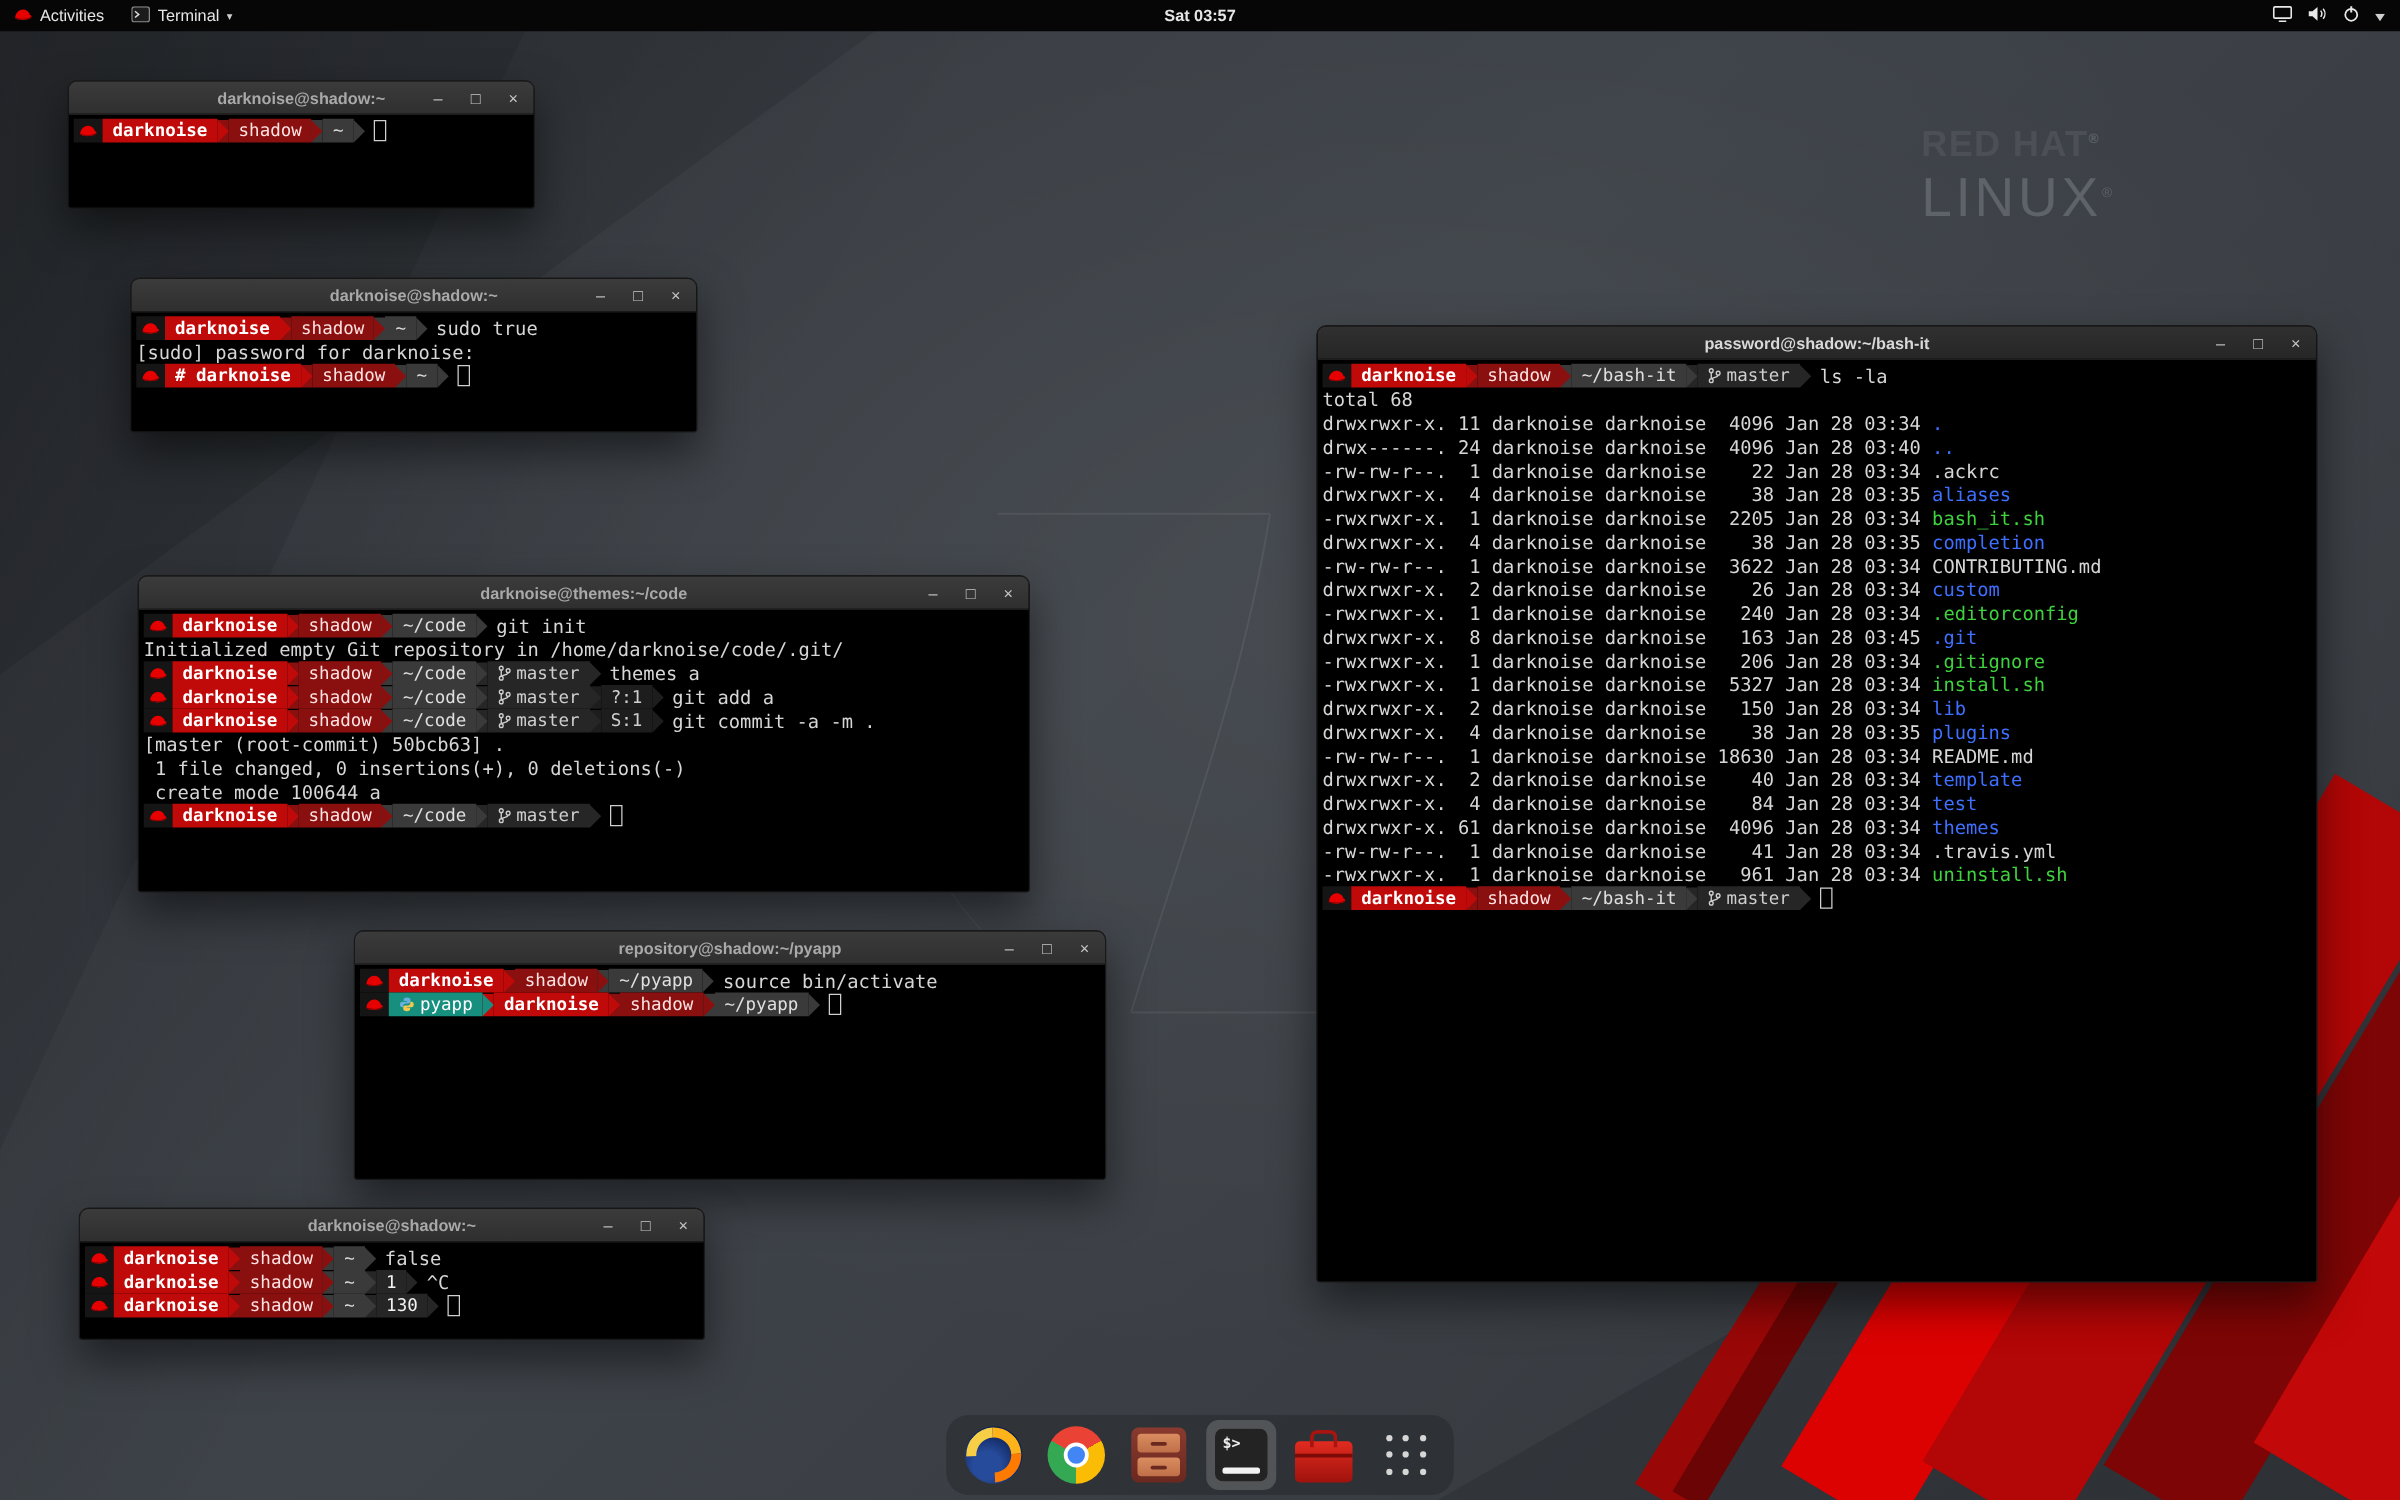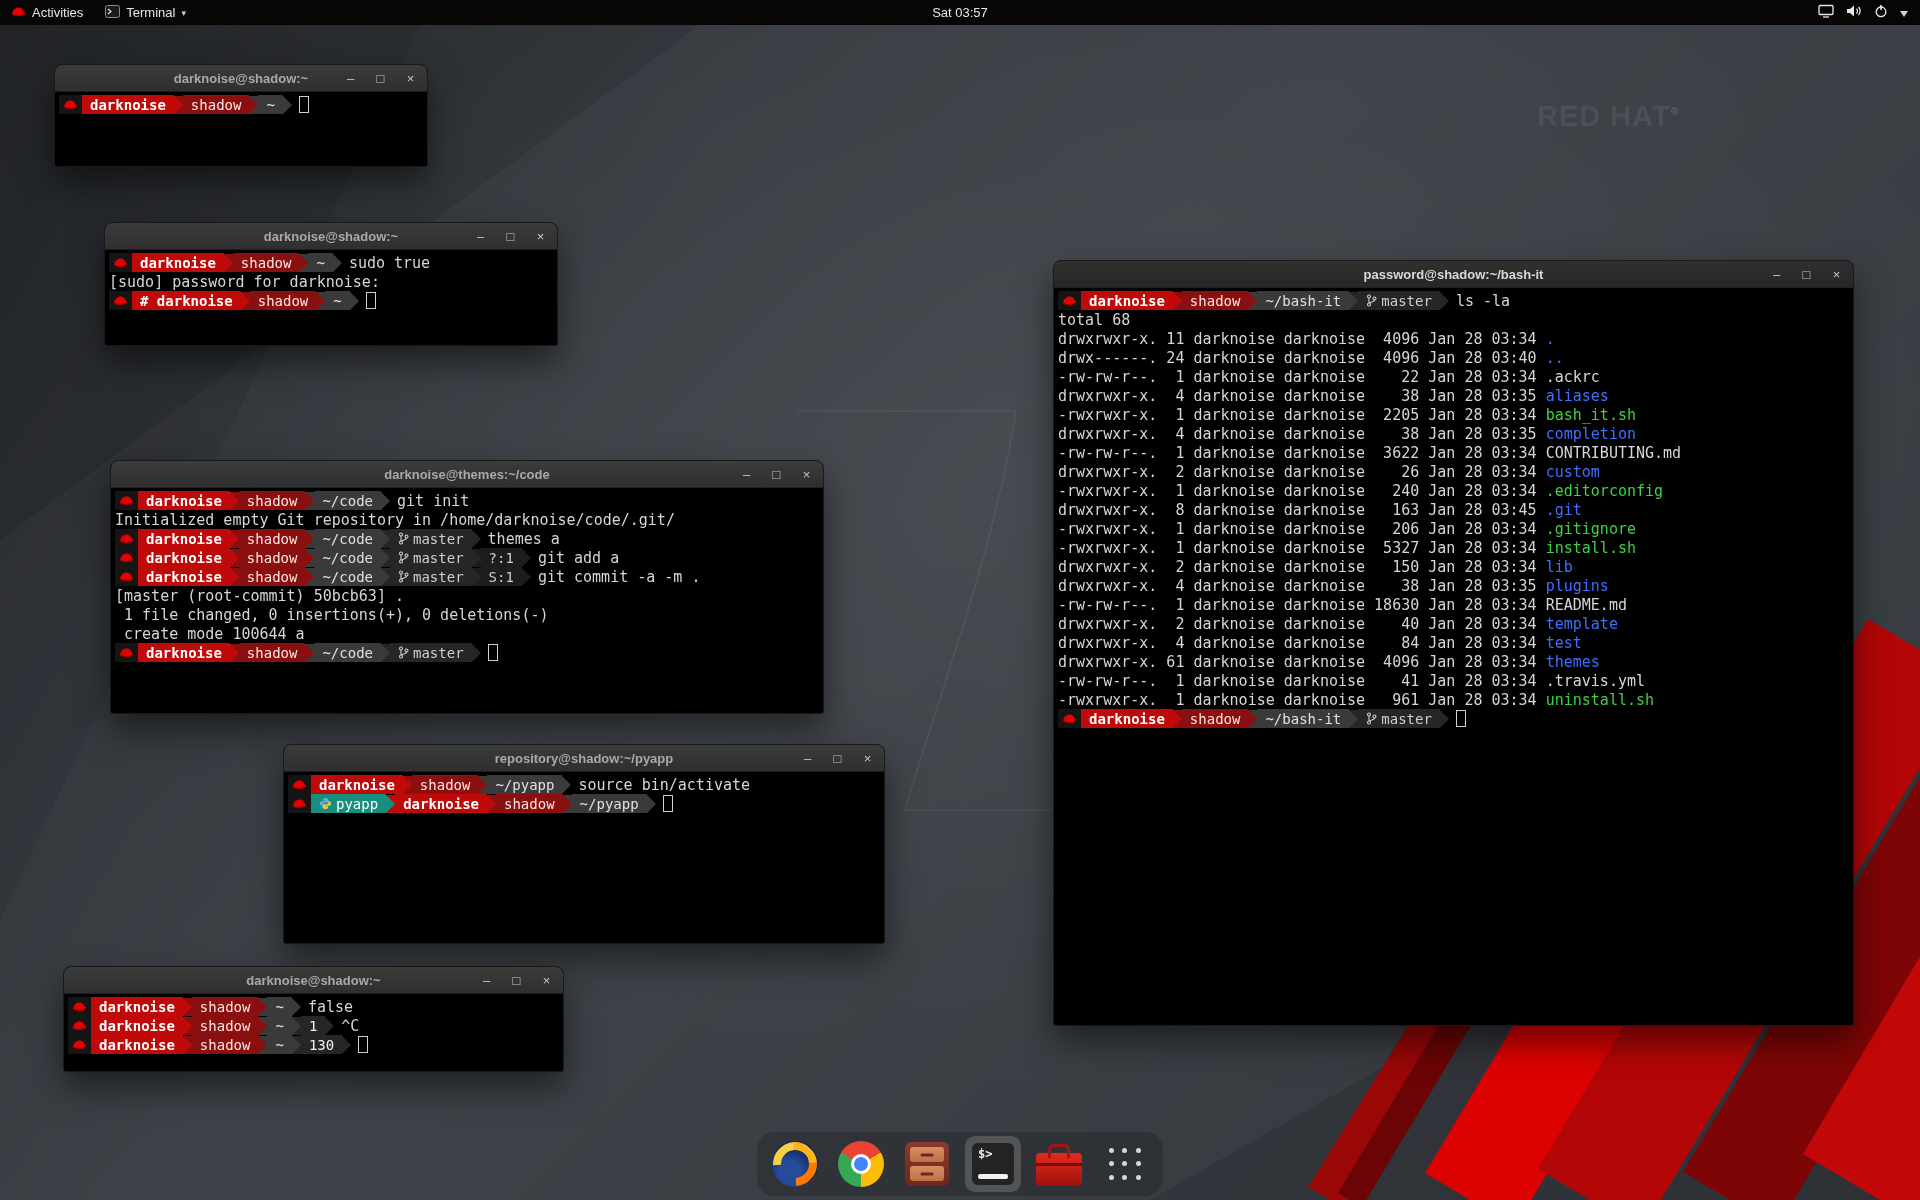--- a/index.html
+++ b/index.html
@@ -12,21 +12,21 @@
       linear-gradient(135deg,#34383d 0%,#3e4349 45%,#34383d 100%);}
   .wall-svg{position:absolute;inset:0}
   .brand{position:absolute;left:1537px;top:102px;line-height:1;user-select:none}
   .brand .rh{font-size:29px;font-weight:bold;letter-spacing:1px;color:#4c5056}
   .brand .big{font-size:44px;font-weight:400;letter-spacing:3px;color:#5e636a;margin-top:6px}
   .brand sup{font-size:11px;color:#5e636a}
   
   .topbar{position:absolute;top:0;left:0;right:0;height:25px;background:#060606;color:#e6e6e6;
       display:flex;align-items:center;font-size:13px;z-index:200}
   .tb-item{display:flex;align-items:center;gap:6px;padding:0 11px;height:100%;cursor:default}
-  .clock{position:absolute;left:50%;transform:translateX(-50%);font-weight:400}
+  .clock{position:absolute;left:50%;transform:translateX(-50%);font-weight:700}
   .status{margin-left:auto;display:flex;align-items:center;gap:12px;padding-right:12px;height:100%}
   
   .window{position:absolute;background:#000;border:1px solid #191919;border-radius:8px 8px 3px 3px;
       box-shadow:0 16px 34px rgba(0,0,0,.5);overflow:hidden}
   .titlebar{height:27px;background:linear-gradient(#3b3b3b,#2f2f2f);display:flex;align-items:center;
       justify-content:center;position:relative;color:#a9a9a9;font-size:13px;font-weight:bold;
       border-bottom:1px solid #1e1e1e}
   .window.focused .titlebar{background:linear-gradient(#303030,#262626);color:#d9d9d9}
   .controls{position:absolute;right:9px;top:0;bottom:0;display:flex;align-items:center;gap:15px}
   .wbtn{width:15px;text-align:center;color:#c6c6c6;font-size:13px;font-weight:normal}
@@ -81,20 +81,21 @@
   <polygon points="1308,1187 1538,817 1582,843 1352,1213" fill="#9a0707"></polygon>
   <polygon points="1338,1193 1668,643 1692,657 1362,1207" fill="#6b0404"></polygon>
   <polygon points="1425,1173 1755,623 1845,677 1515,1227" fill="#dd0202"></polygon>
   <polygon points="1538,1169 1868,619 1972,681 1642,1231" fill="#b30606"></polygon>
   <polygon points="1683,1172 2013,622 2107,678 1777,1228" fill="#7e0505"></polygon>
   <polygon points="1803,1154 2123,614 2277,706 1957,1246" fill="#c20808"></polygon>
 </svg>
 
 <div class="brand">
   <div class="rh"><span>RED HAT</span><sup>®</sup></div>
+  <div class="big"><span>LINUX</span><sup>®</sup></div>
 </div>
 
 <div class="topbar">
   <div class="tb-item">
     <span><svg width="15" height="11" viewBox="0 0 15 11">
           <path d="M1.2 7.2 C2 3.4 5 1 8.2 1.6 c2.6.5 4.3 2.3 4.6 4.2 .8.3 1.4.8 1.4 1.4 0 1.5-3 2.7-7.1 2.7 -3.4 0-6-.8-6-1.9 0-.3.1-.6.3-.8z" fill="#e60000"></path>
           <path d="M1 7.8c1.5 1.2 8 2.1 12.8-.5l.2.6c-2 1.9-11 2.4-13.2.5z" fill="#7d0000"></path>
         </svg></span>
     <span>Activities</span>
   </div>

